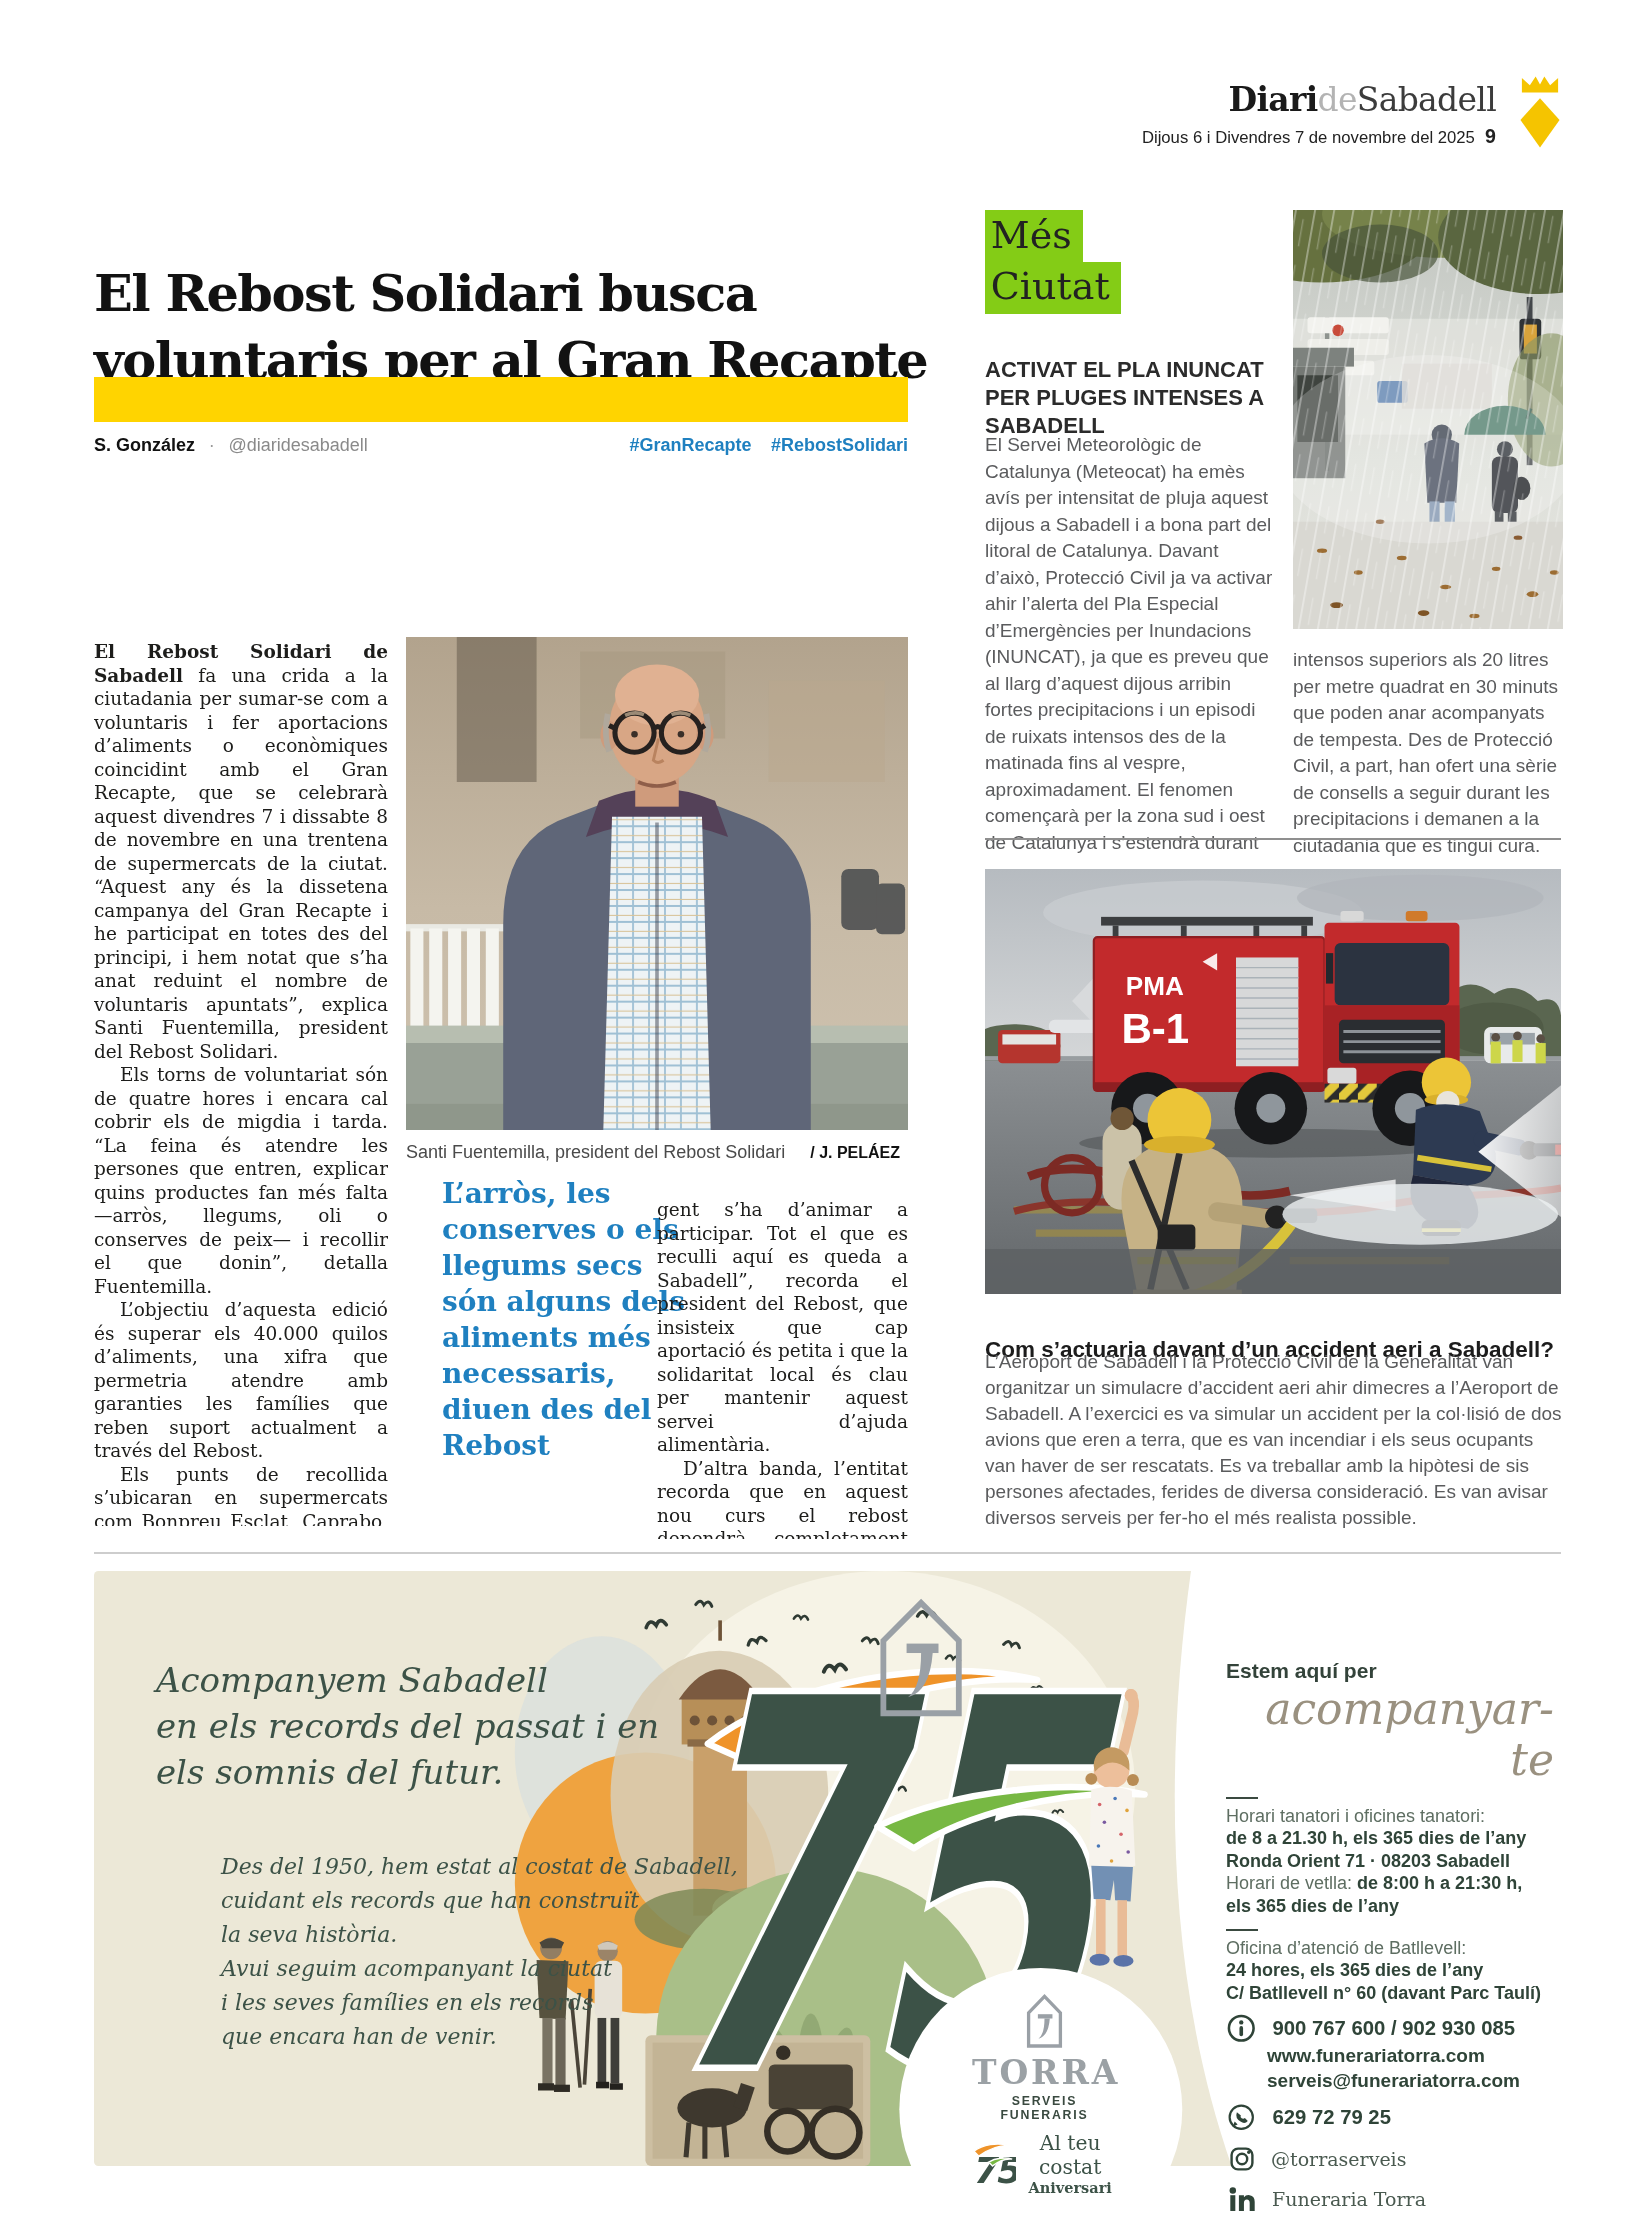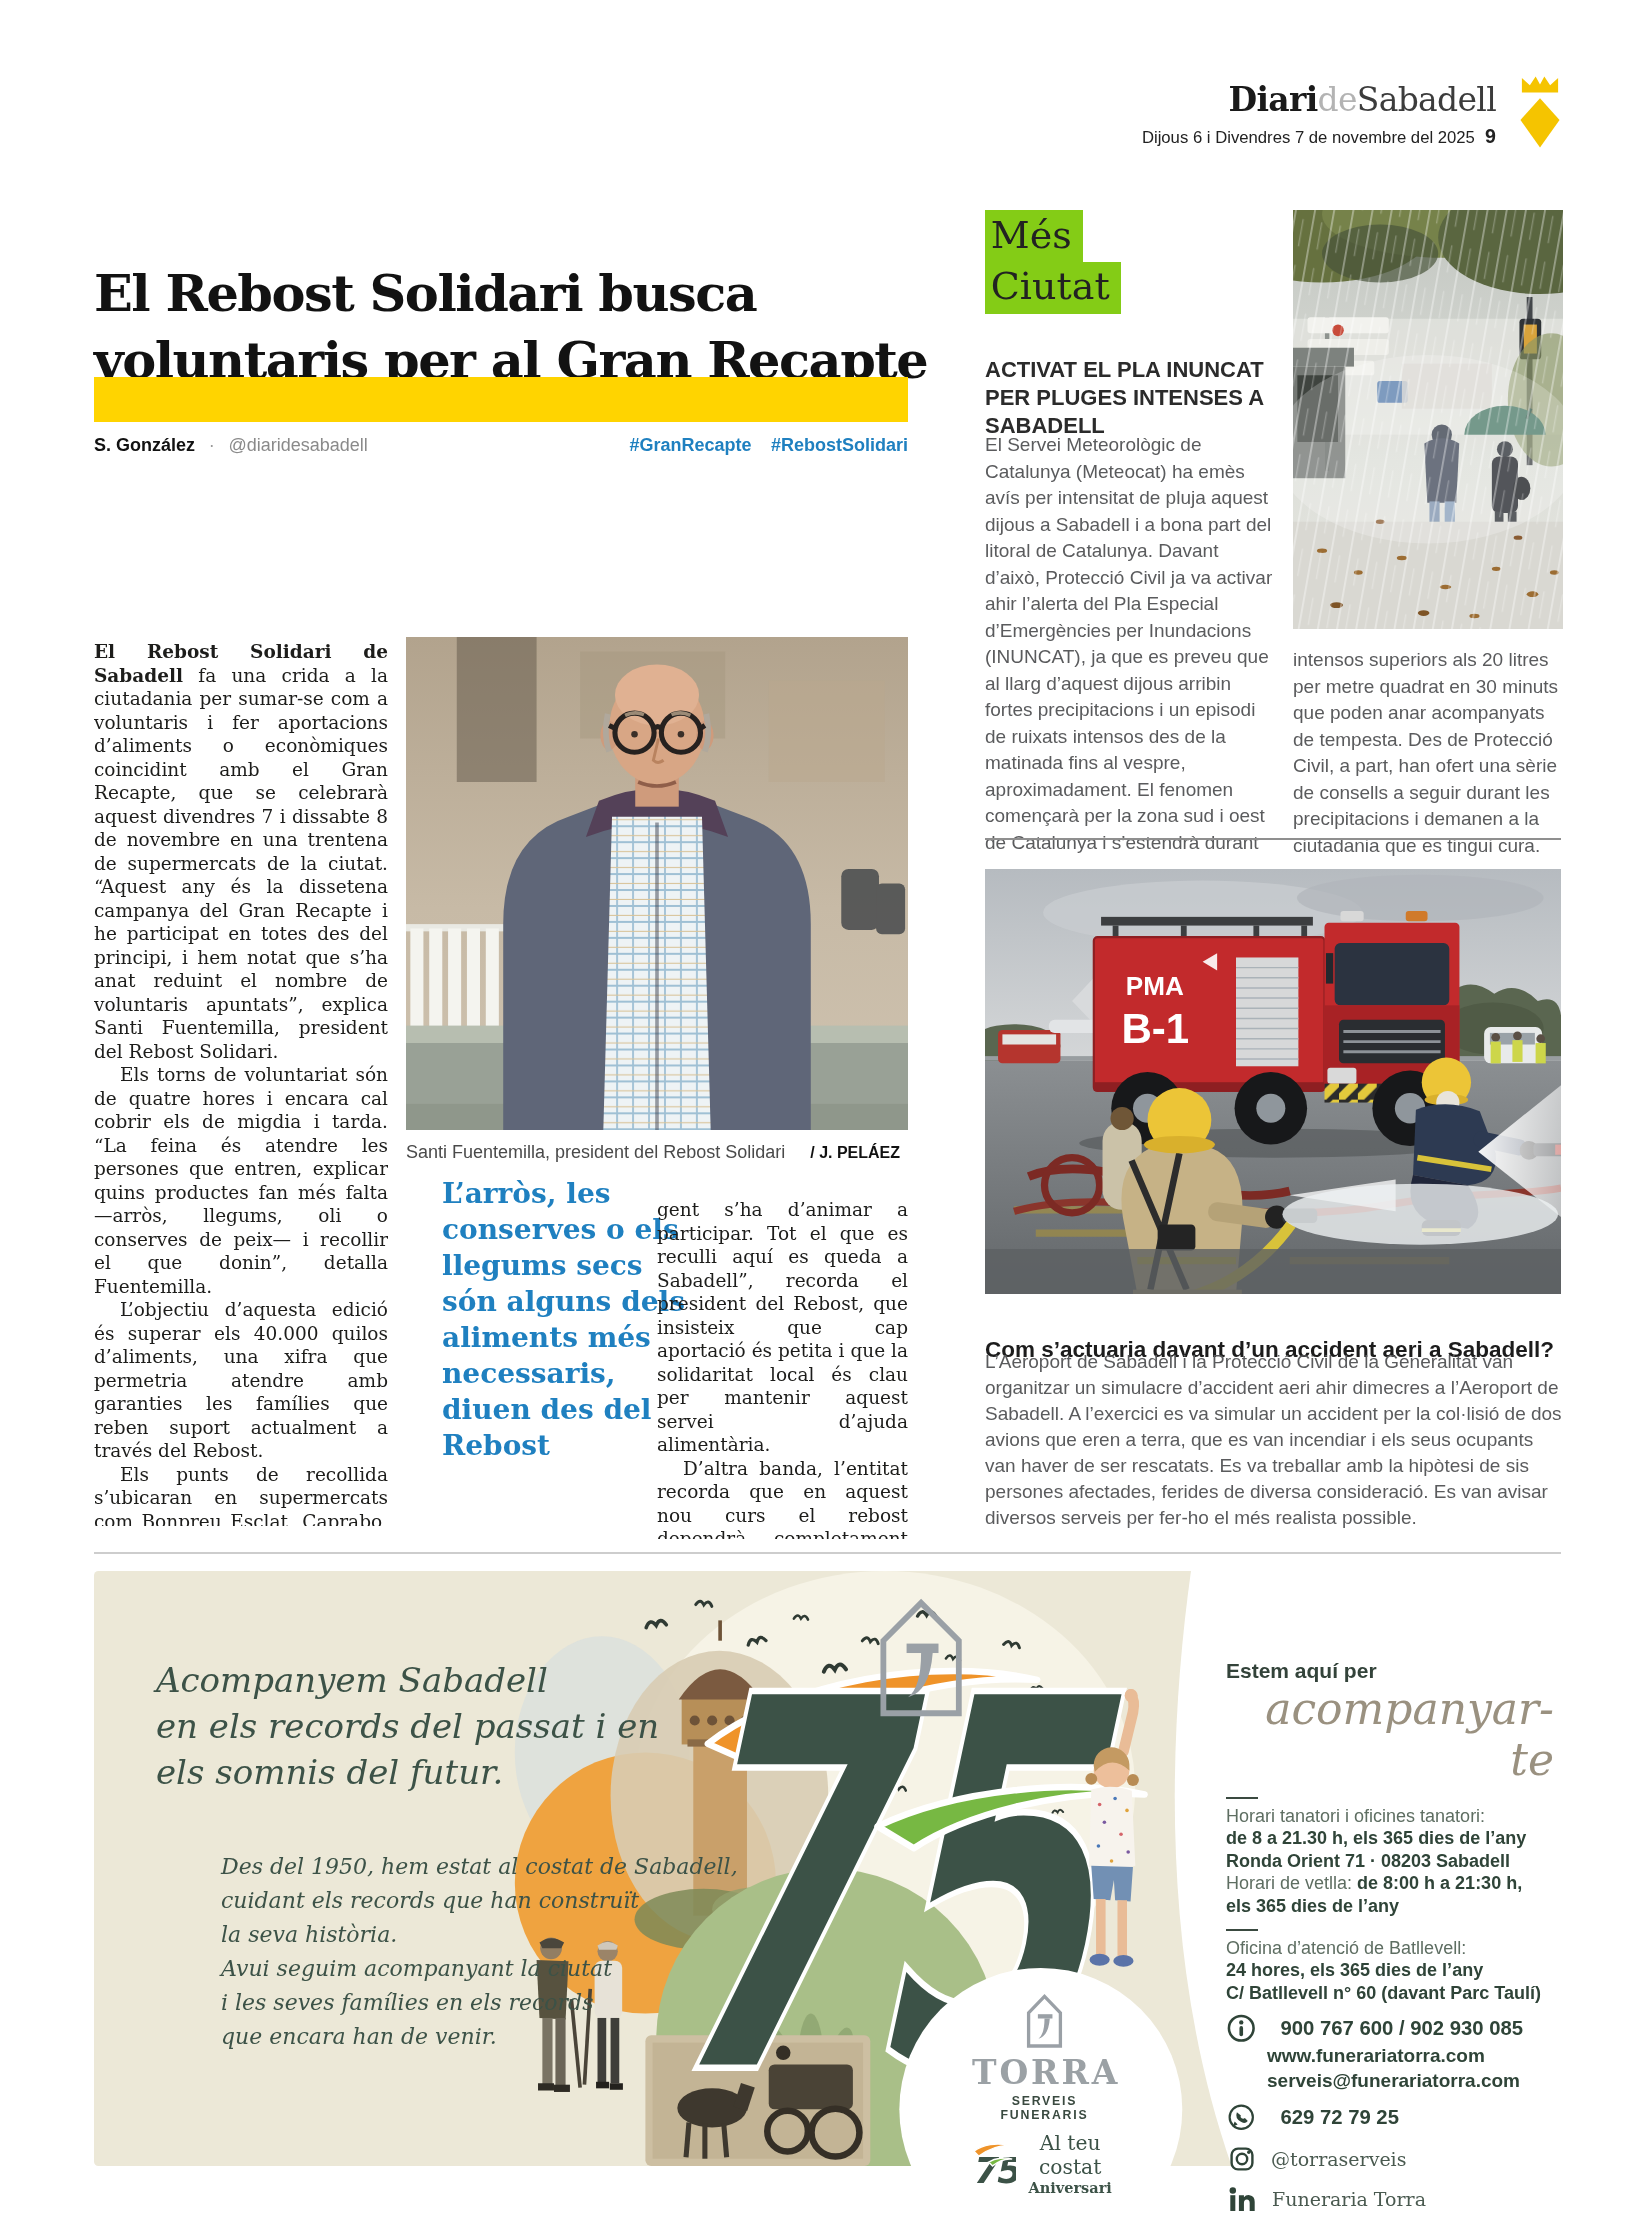--- a/index.html
+++ b/index.html
@@ -84,21 +84,21 @@
   .anniv-claim .a2{font-weight:bold;font-size:14.5px;}
 
   .panel{position:absolute;left:1132px;top:88px;width:328px;
         font-family:"Liberation Sans",sans-serif;color:#2F4438;}
   .panel-intro{font-weight:bold;font-size:21px;color:#33433a;}
   .panel-script{font-family:"DejaVu Serif",serif;font-style:italic;font-size:44px;
         color:#9A9180;margin:0 0 4.4px 16px;text-align:right;}
   .sec-dash{width:32px;height:2.2px;background:#3A4A40;margin:11.6px 0 5.8px 0;}
   .pl{font-size:18px;line-height:22.5px;color:#5e6e62;}
   .plb{font-weight:bold;color:#2F4438;}
-  .contact-row{display:flex;align-items:center;gap:24px;margin-top:8.7px;
+  .contact-row{display:flex;align-items:center;gap:16px;margin-top:8.7px;
         font-weight:bold;font-size:20.3px;color:#2F4438;}
   .contact-stack{margin-left:41px;font-weight:bold;font-size:19px;line-height:25px;}
   .social-row{display:flex;align-items:center;gap:13px;margin-top:10.2px;
         font-family:"DejaVu Serif",serif;font-size:19px;color:#4a5a50;}
   .icon{flex:0 0 auto;display:inline-block;}
 </style>
 </head>
 <body>
 
 <div class="page">

